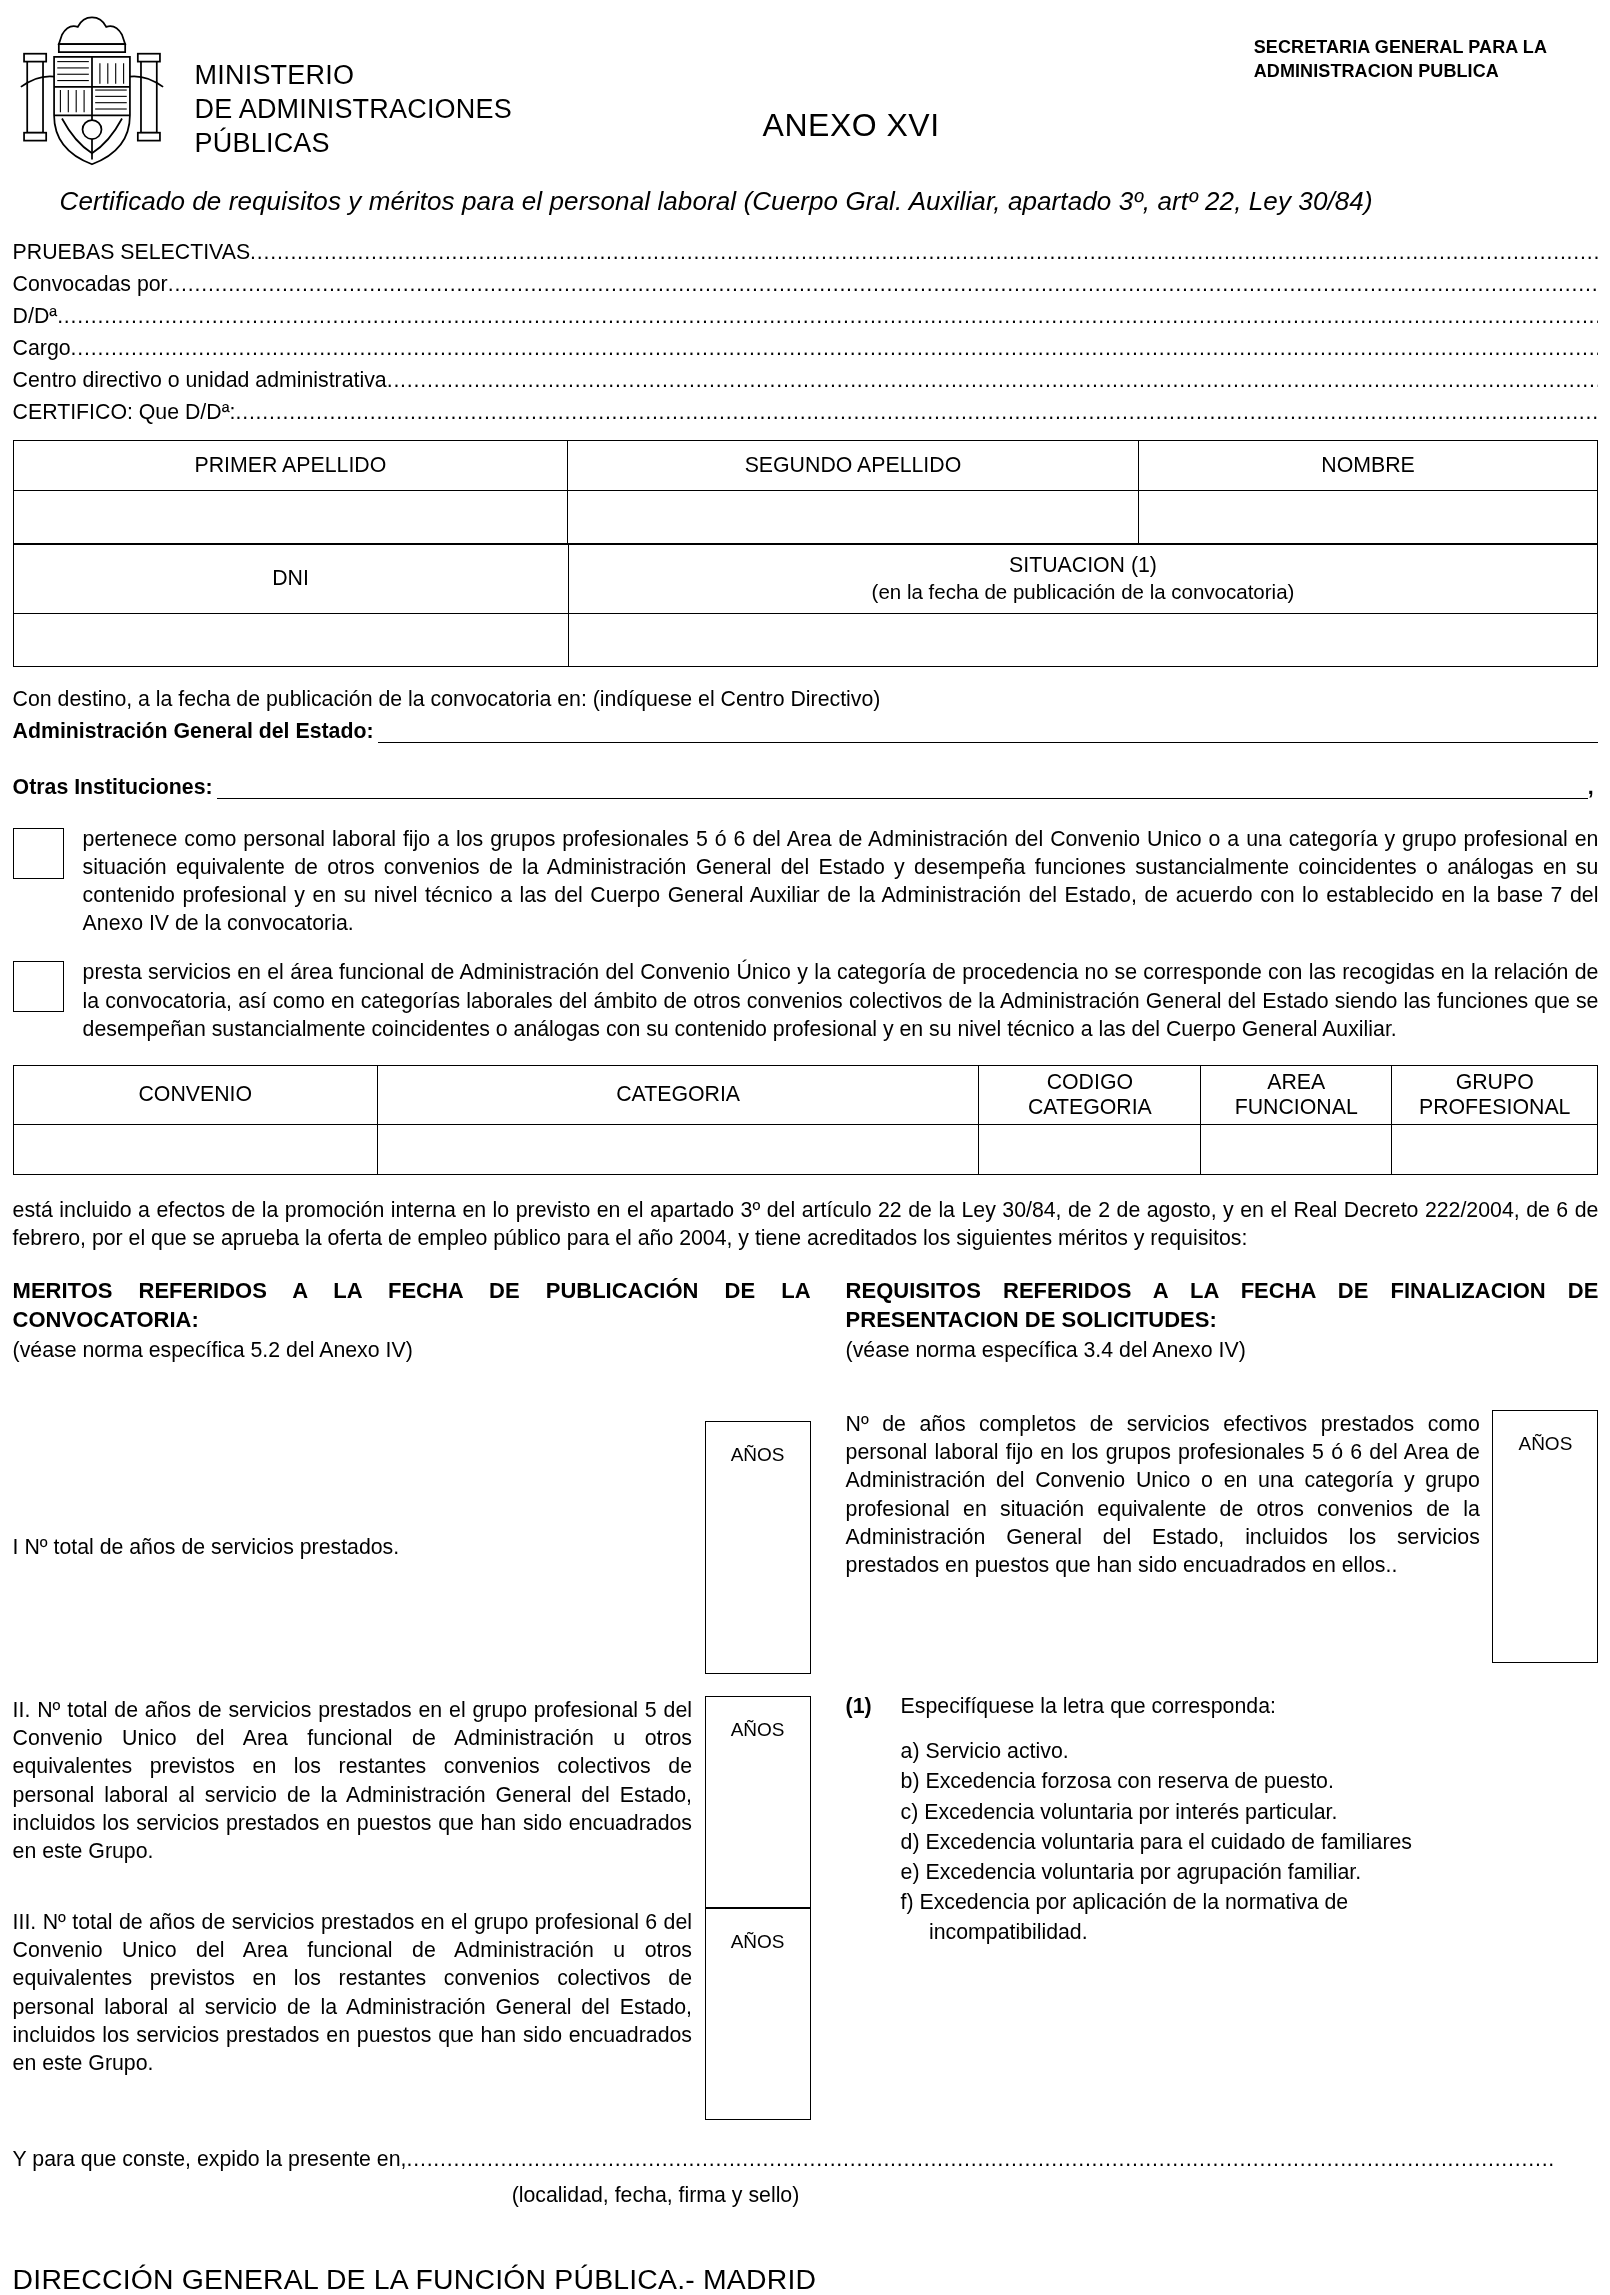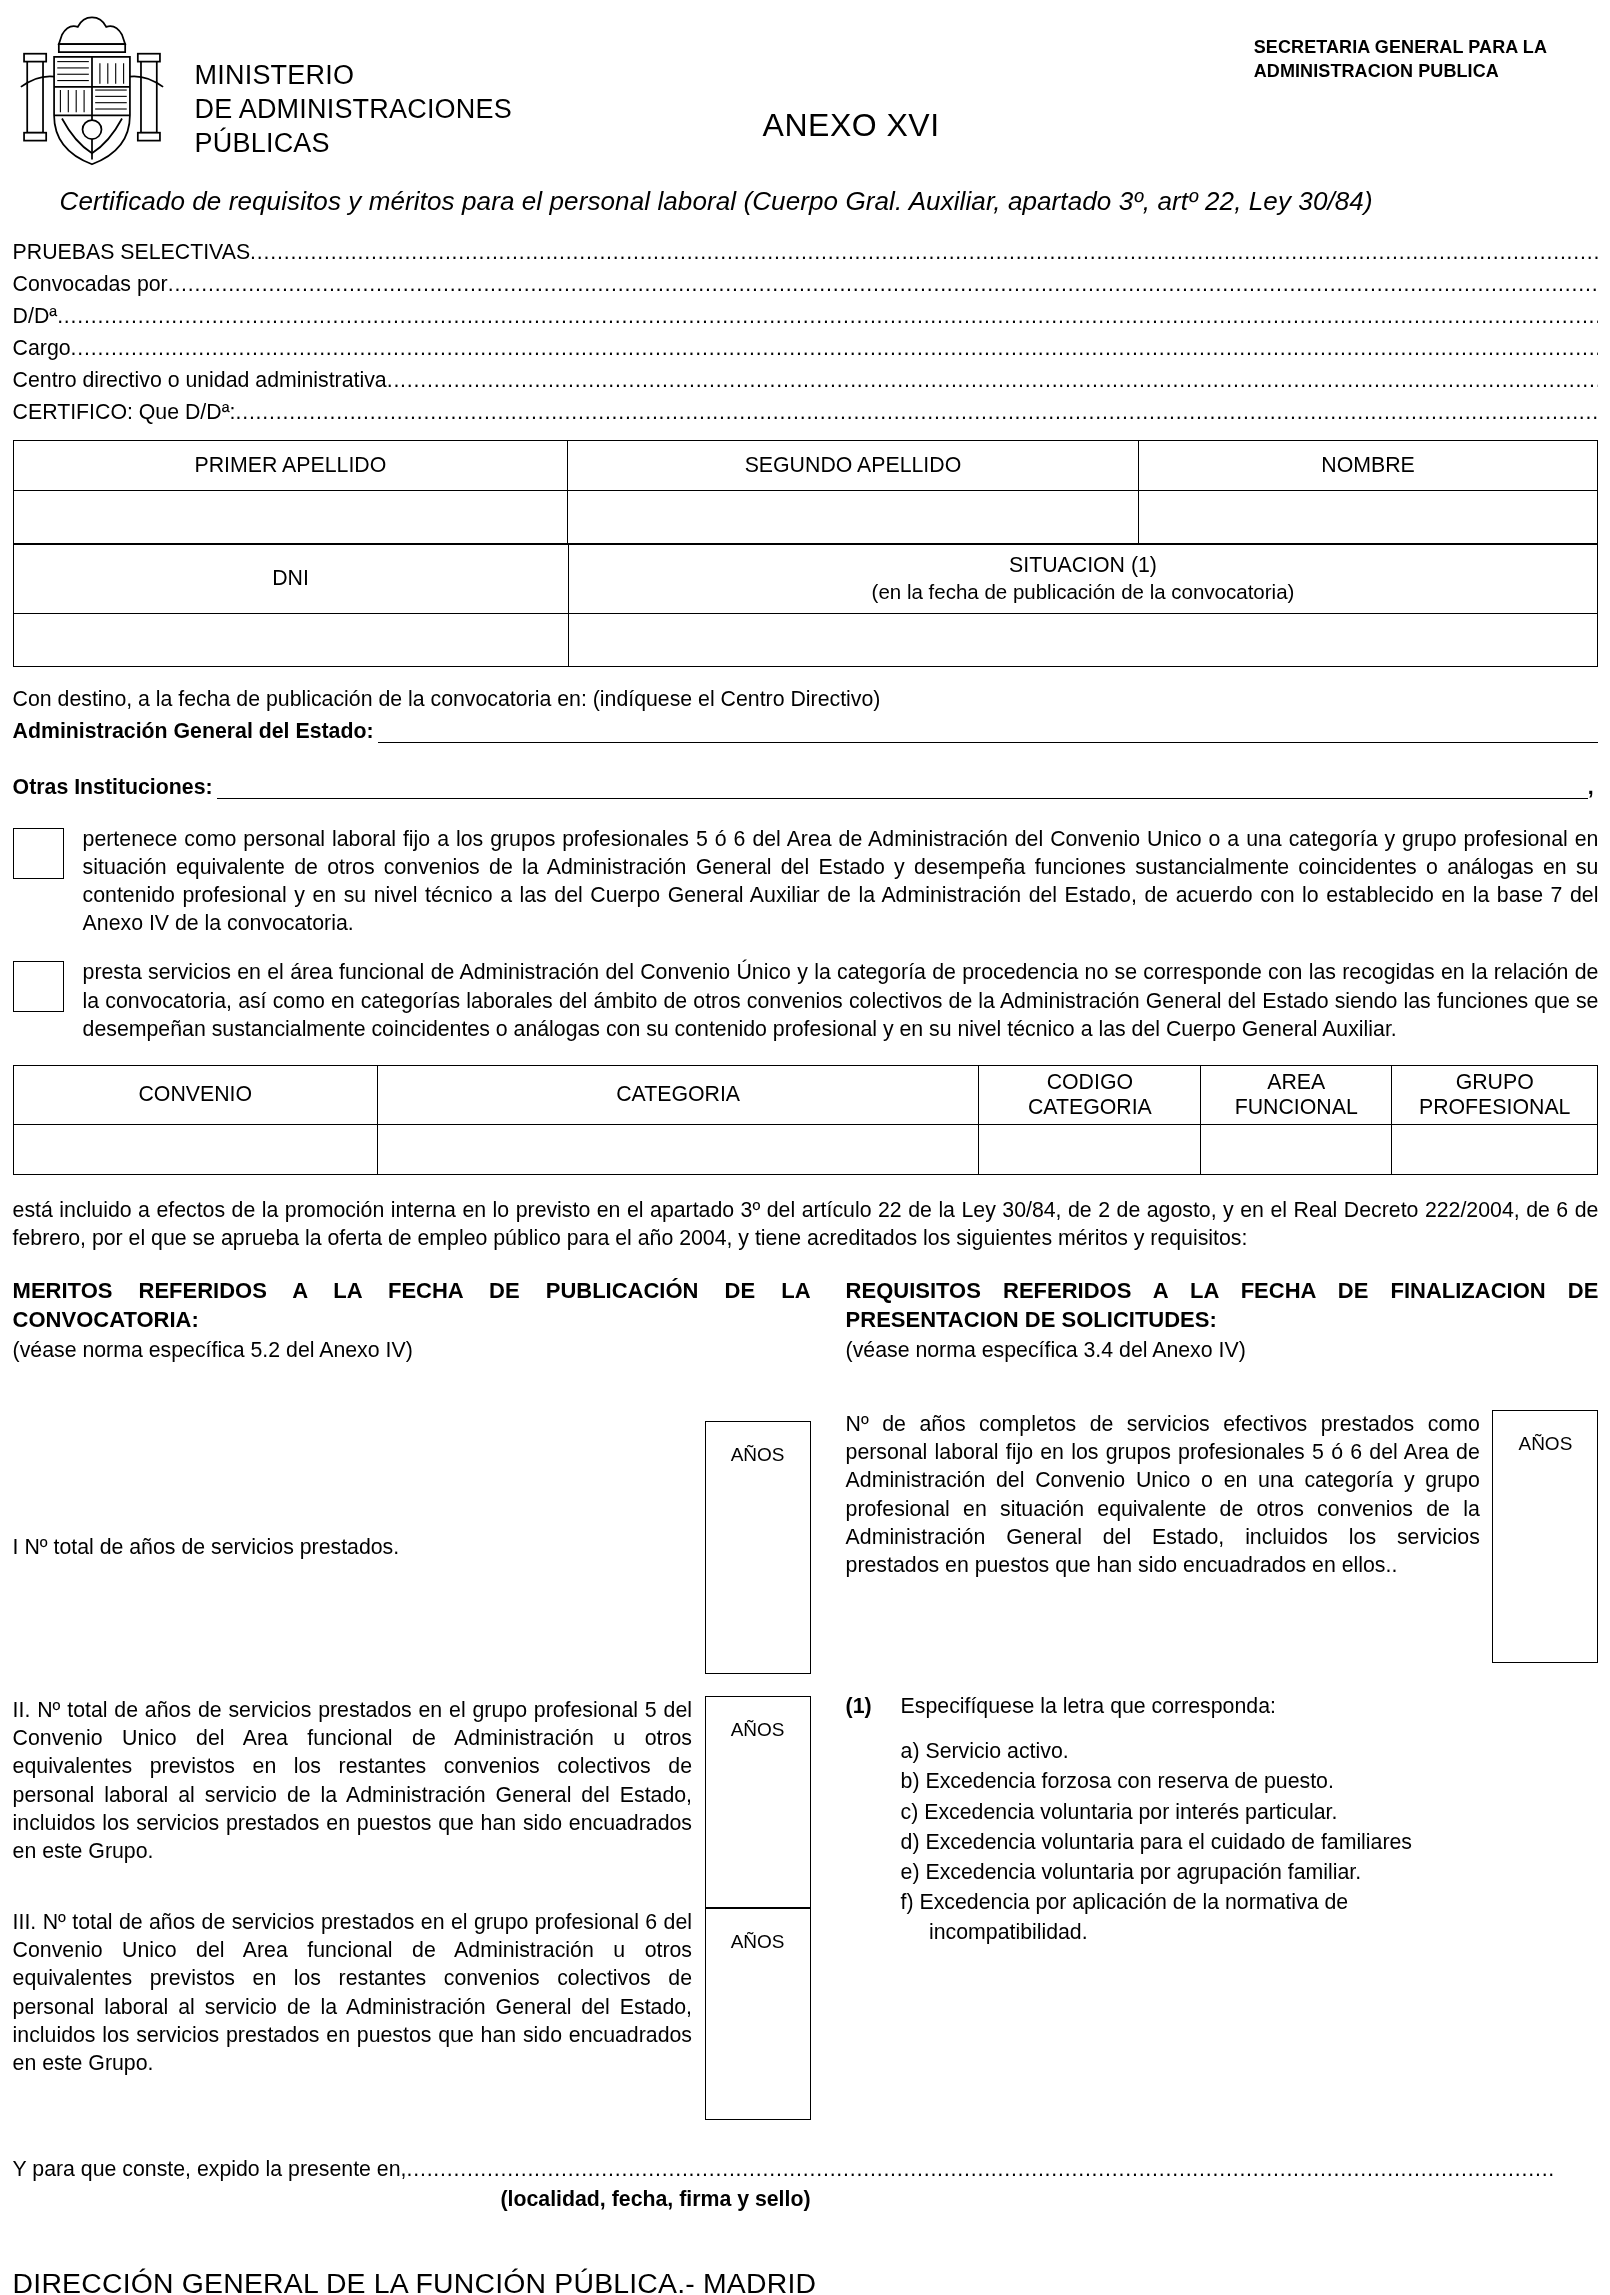--- a/index.html
+++ b/index.html
@@ -202,24 +202,24 @@
   .right-item .itemtext { font-size:21.3px; }
 
   .note-block { margin-top:28.4px; font-size:21.3px; line-height:1.45; }
   .note-head { display:flex; }
   .note-head .n { flex:0 0 55px; font-weight:bold; }
   .letters { margin-top:14.2px; padding-left:55px; }
   .letters div { line-height:1.42; }
   .letters .indent { padding-left:28.4px; }
 
   
-  .expido { margin-top:37px; font-size:21.3px; display:flex; align-items:baseline; }
+  .expido { margin-top:27px; font-size:21.3px; display:flex; align-items:baseline; }
   .expido .dots2 { flex:1 1 auto; overflow:hidden; white-space:nowrap; letter-spacing:0.8px; }
   .expido .dots2::after { content:"..........................................................................................................................................................................."; }
-  .localidad { text-align:center; font-size:21.3px; margin-top:5px; padding-right:300px;font-weight:bold; }
+  .localidad { text-align:center; font-size:21.3px; margin-top:11px; padding-right:300px; }
   .direccion { margin-top:55px; font-size:28.4px; letter-spacing:0.2px; }
 </style>
 </head>
 <body>
 
 <div class="page">
 
   <div class="header">
     <div class="crest">
       <svg width="158" height="166" viewBox="0 0 200 210" xmlns="http://www.w3.org/2000/svg">

